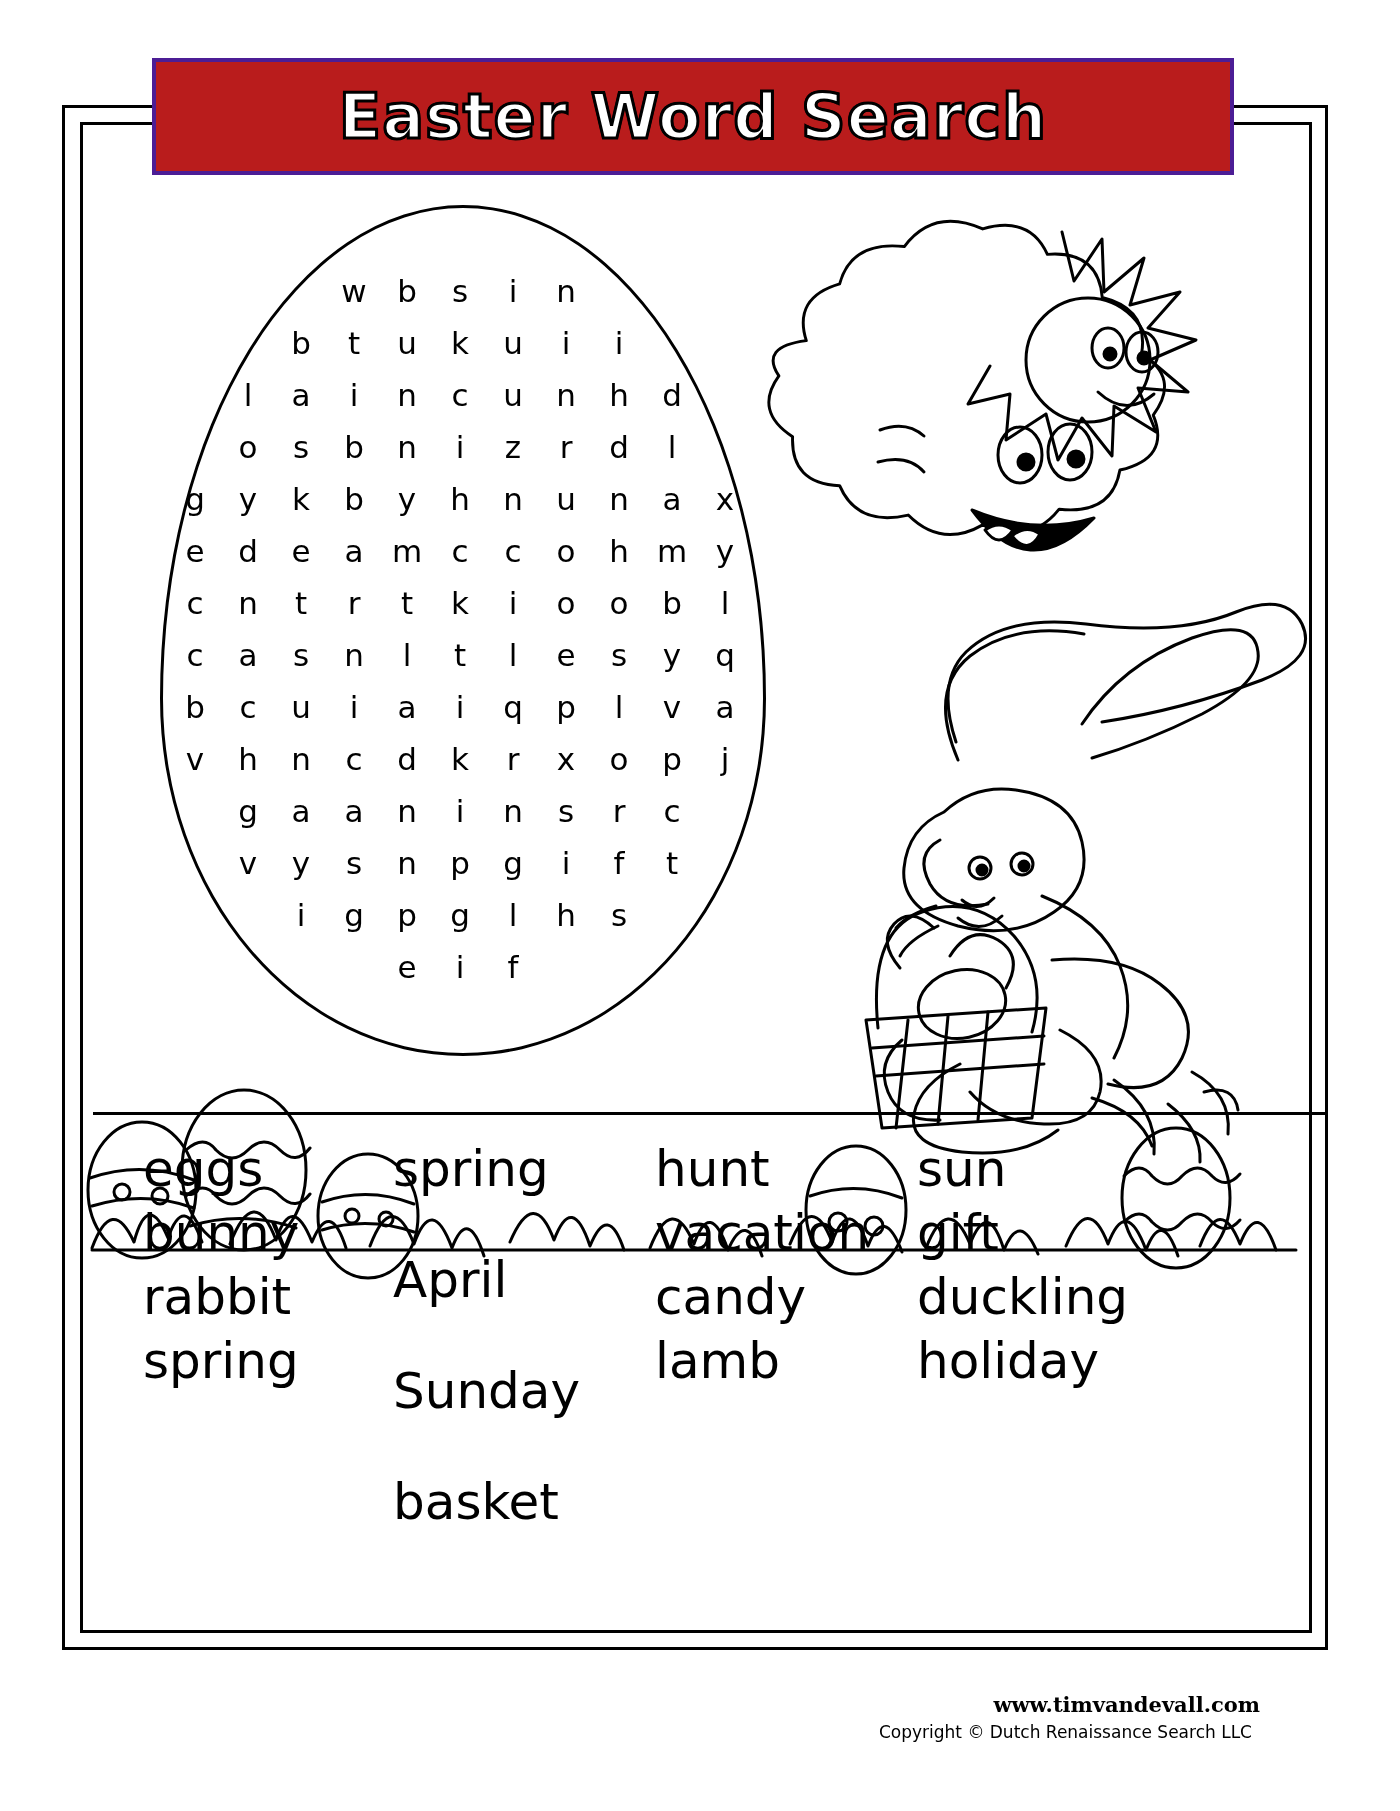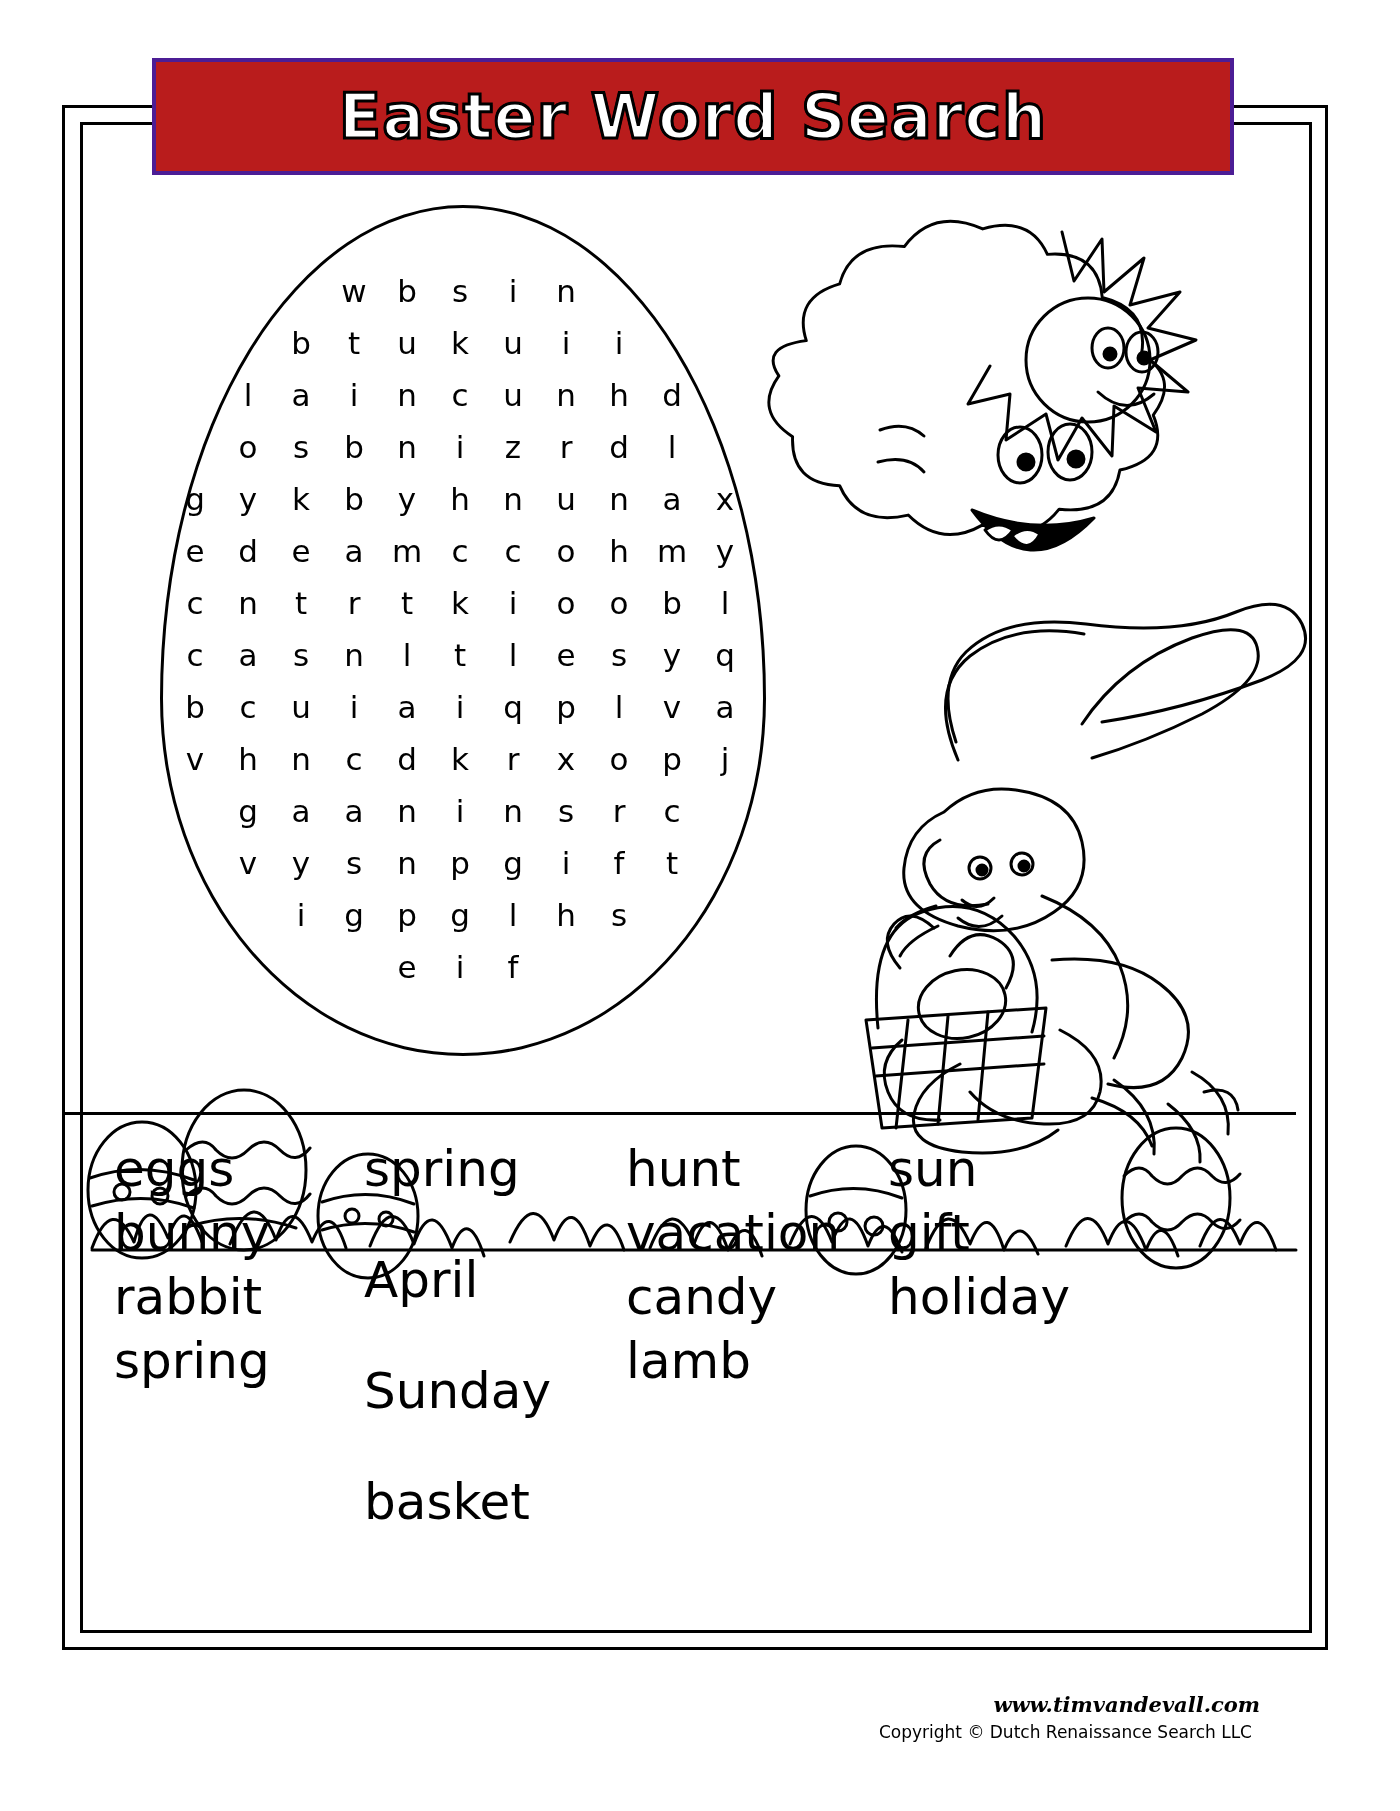--- a/index.html
+++ b/index.html
@@ -104,21 +104,21 @@
     text-align: center;
     font-family: "DejaVu Sans", sans-serif;
     font-size: 31px;
     color: #000;
     line-height: 1;
   }
 
   
   .word-box {
     position: absolute;
-    left: 64px;
+    left: 93px;
     top: 1112px;
     width: 1232px;
     height: 360px;
     border-top: 3px solid #000;
     box-sizing: border-box;
     z-index: 7;
     background: transparent;
   }
   .word-cols {
     position: absolute;
@@ -148,21 +148,20 @@
     position: absolute;
     left: 0;
     top: 1692px;
     width: 1400px;
     text-align: right;
     padding-right: 140px;
     box-sizing: border-box;
   }
   .footer-url {
     font-family: "DejaVu Serif", serif;
-    font-style: italic;
     font-weight: bold;
     font-size: 21px;
     color: #000;
   }
   .footer-copy {
     font-family: "DejaVu Sans", sans-serif;
     font-size: 17px;
     color: #000;
     margin-top: 5px;
     padding-right: 8px;
@@ -469,20 +468,21 @@
         </div>
         <div class="word-col">
           <div class="word">hunt</div>
           <div class="word">vacation</div>
           <div class="word">candy</div>
           <div class="word">lamb</div>
         </div>
         <div class="word-col">
           <div class="word">sun</div>
           <div class="word">gift</div>
+          <div class="word">duckling</div>
           <div class="word">holiday</div>
         </div>
       </div>
   </div>
 
   <div class="footer">
     <div class="footer-url">www.timvandevall.com</div>
     <div class="footer-copy">Copyright © Dutch Renaissance Search LLC</div>
   </div>
 

